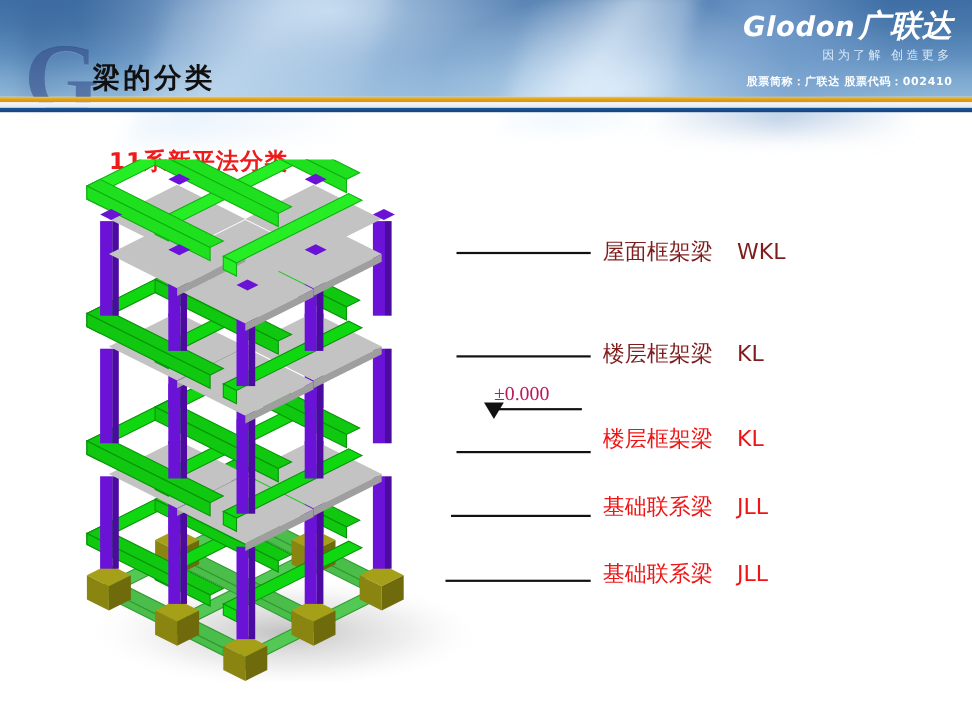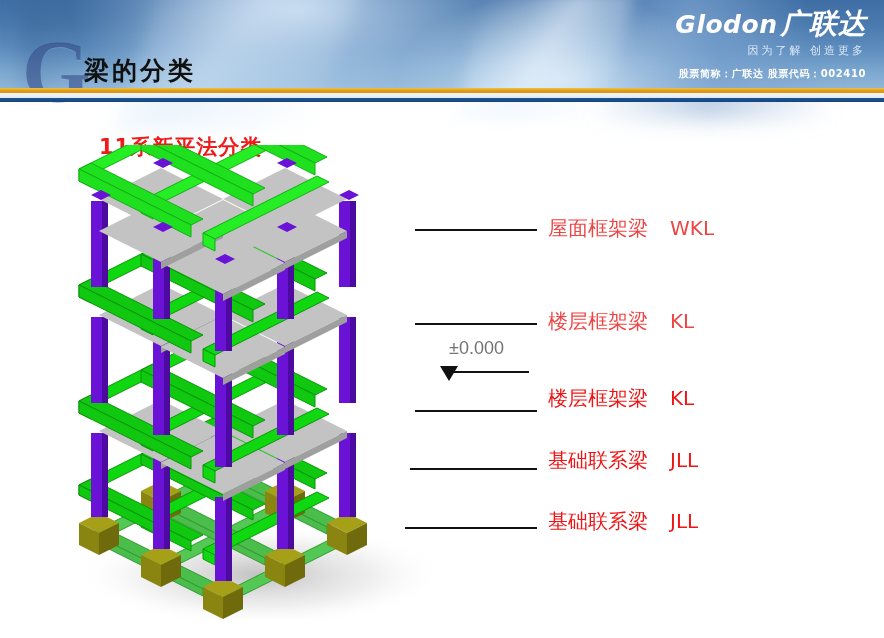--- a/index.html
+++ b/index.html
@@ -95,27 +95,27 @@
   .leader{position:absolute;height:0;border-top:2px solid #111;}
 
   
   .callout{
     position:absolute;white-space:nowrap;
     font-family:"DejaVu Sans","Liberation Sans",sans-serif;
     font-size:20px;
   }
   .callout .name{display:inline-block;}
   .callout .code{display:inline-block;margin-left:22px;}
-  .callout.black{color:#ef4444;}
+  .callout.black{color:#7f1d1d;}
   .callout.red{color:#ef1515;}
 
   
-  #elev{position:absolute;left:449px;top:338px;
-    font-size:18px;color:#737373;
-    font-family:Liberation Sans, sans-serif;}
+  #elev{position:absolute;left:449px;top:348px;
+    font-size:18px;color:#be185d;
+    font-family:Liberation Serif, serif;}
   #elev-line{position:absolute;left:447px;top:371px;width:82px;height:0;border-top:2px solid #111;}
   #elev-tri{position:absolute;left:440px;top:366px;width:0;height:0;
     border-left:9px solid transparent;border-right:9px solid transparent;border-top:15px solid #111;}
 </style>
 </head>
 <body>
 
 <div id="slide">
 
   <div id="header">

